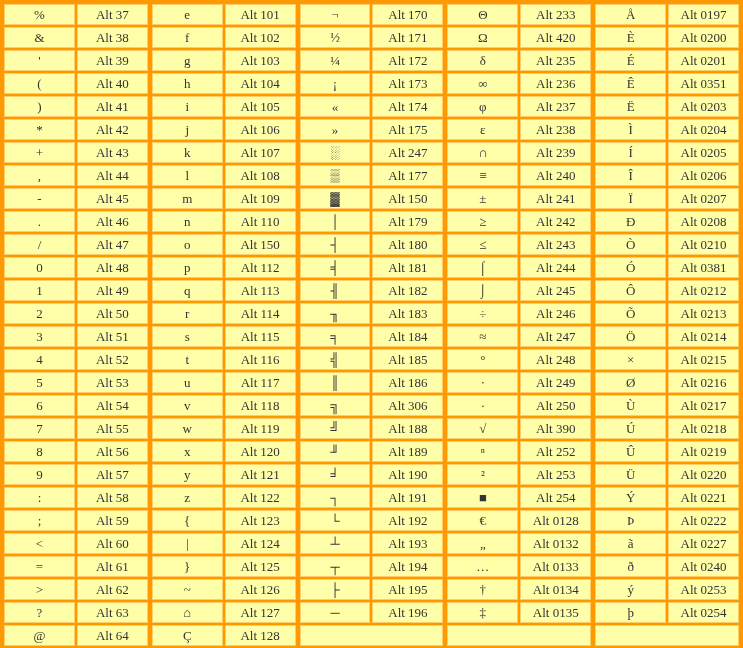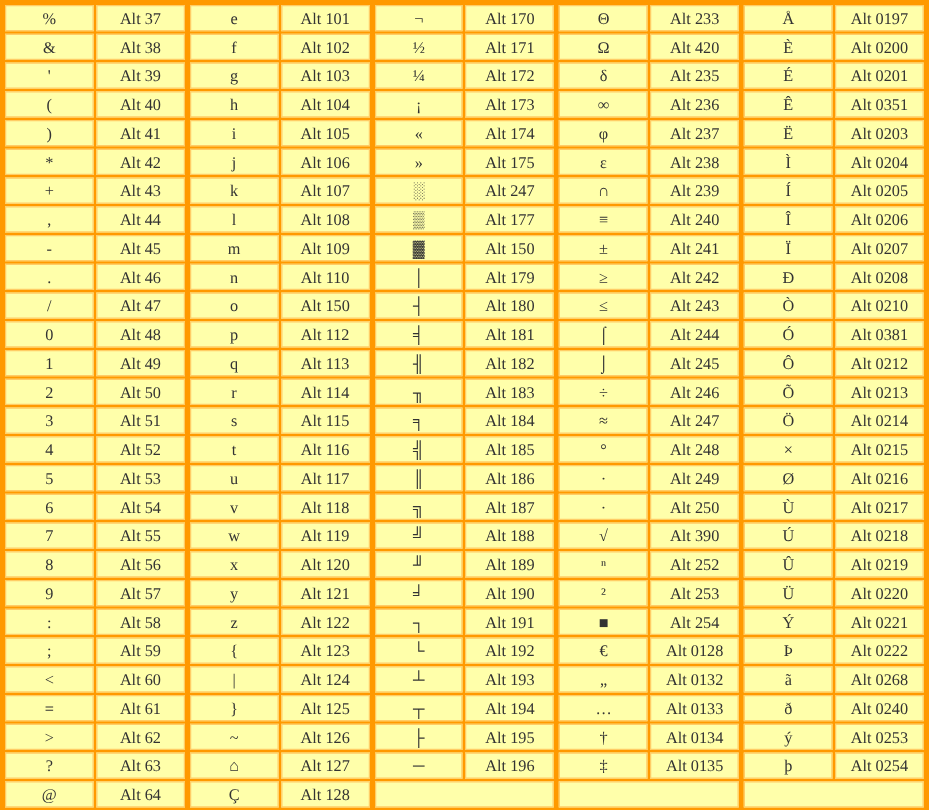--- a/index.html
+++ b/index.html
@@ -339,21 +339,21 @@
       <div class="row">
         <div class="cell">╣</div>
         <div class="cell">Alt 185</div>
       </div>
       <div class="row">
         <div class="cell">║</div>
         <div class="cell">Alt 186</div>
       </div>
       <div class="row">
         <div class="cell">╗</div>
-        <div class="cell">Alt 187</div>
+        <div class="cell">Alt 306</div>
       </div>
       <div class="row">
         <div class="cell">╝</div>
         <div class="cell">Alt 188</div>
       </div>
       <div class="row">
         <div class="cell">╜</div>
         <div class="cell">Alt 189</div>
       </div>
       <div class="row">
@@ -585,21 +585,21 @@
       <div class="row">
         <div class="cell">Ý</div>
         <div class="cell">Alt 0221</div>
       </div>
       <div class="row">
         <div class="cell">Þ</div>
         <div class="cell">Alt 0222</div>
       </div>
       <div class="row">
         <div class="cell">ã</div>
-        <div class="cell">Alt 0268</div>
+        <div class="cell">Alt 0227</div>
       </div>
       <div class="row">
         <div class="cell">ð</div>
         <div class="cell">Alt 0240</div>
       </div>
       <div class="row">
         <div class="cell">ý</div>
         <div class="cell">Alt 0253</div>
       </div>
       <div class="row">

